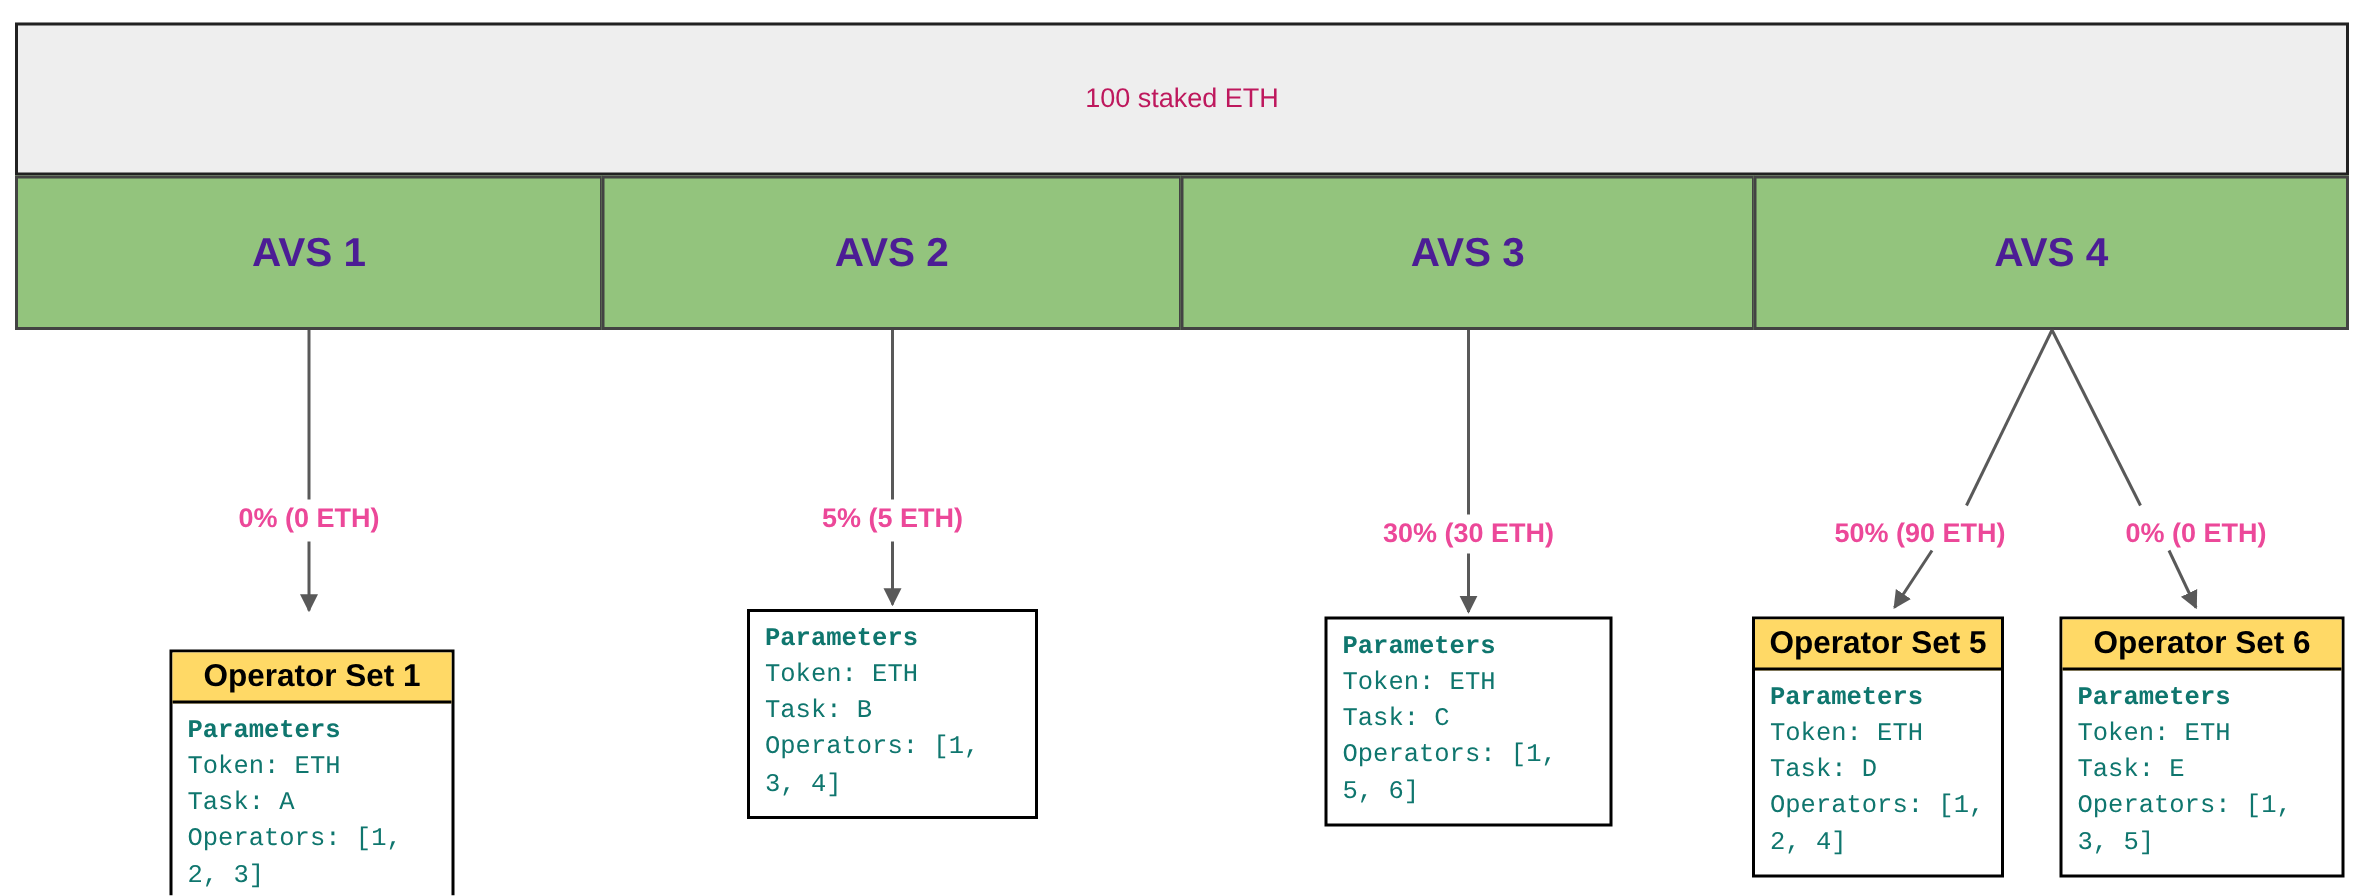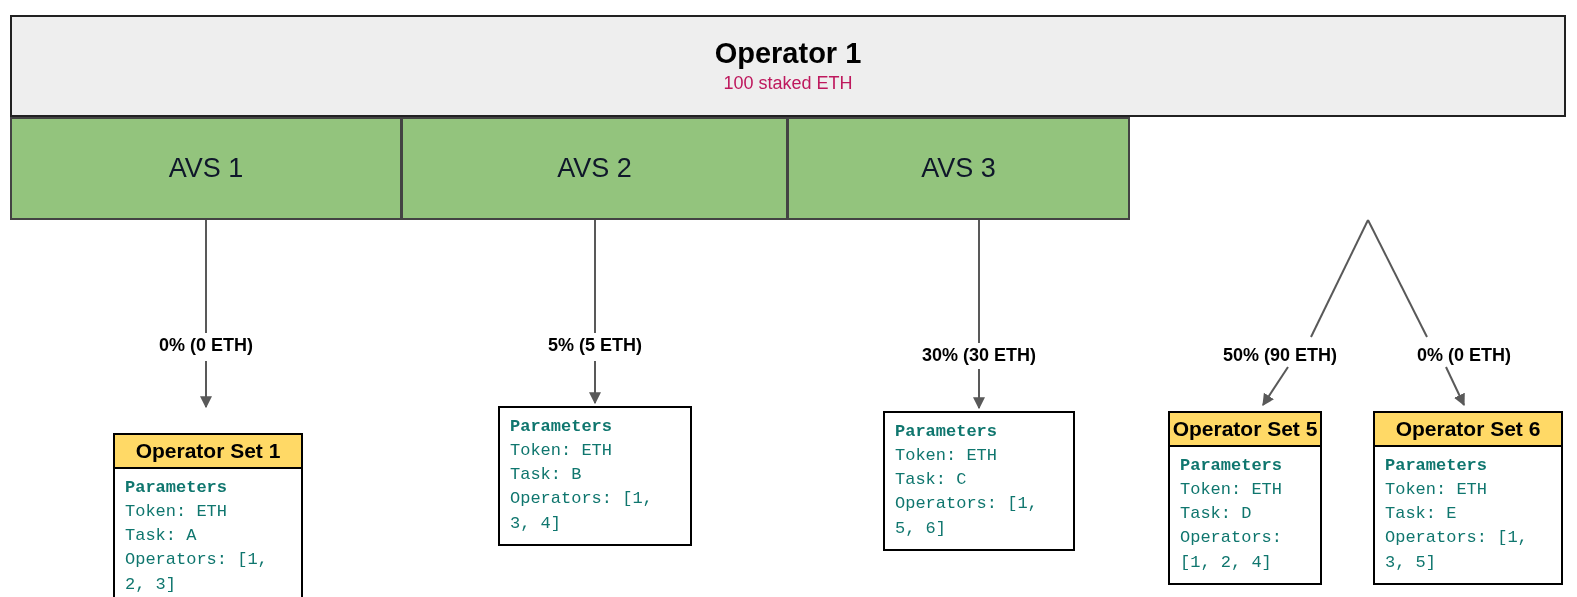--- a/index.html
+++ b/index.html
@@ -57,22 +57,22 @@
     box-sizing: border-box;
     background: var(--avs_green, #93c47d);
     border: 2px solid var(--cell_border, #434343);
     display: flex;
     align-items: center;
     justify-content: center;
   }
   .avs-cell + .avs-cell { border-left-width: 2px; margin-left: -1px; text-align: center; }
   .avs-label {
     font-size: 27px;
-    font-weight: normal;
-    color: #0f172a;
+    font-weight: bold;
+    color: #4c1d95;
   }
 
   
   .connectors {
     position: absolute;
     left: 0;
     top: 0;
     width: 1577px;
     height: 597px;
     pointer-events: none;
@@ -83,21 +83,21 @@
     fill: none;
   }
   .arrowhead-fill { fill: var(--arrow_gray, #595959); }
 
   
   .pct {
     position: absolute;
     transform: translateX(-50%);
     font-size: 18px;
     font-weight: bold;
-    color: #000000;
+    color: #ec4899;
     white-space: nowrap;
   }
 
   
   .opset {
     position: absolute;
     box-sizing: border-box;
     background: #ffffff;
     border: 2px solid #000000;
   }
@@ -121,33 +121,35 @@
     font-family: Liberation Mono, monospace;
   }
   .param-heading { font-weight: bold; }
 </style>
 </head>
 <body>
 
 <div class="canvas">
 
   <div class="operator-box">
-    <div class="operator-title">Operator 1</div>
     <div class="operator-subtitle">100 staked ETH</div>
   </div>
 
   <div class="avs-row">
     <div class="avs-cell" style="width:392px">
       <span class="avs-label">AVS 1</span>
     </div>
     <div class="avs-cell" style="width:387px">
       <span class="avs-label">AVS 2</span>
     </div>
-    <div class="avs-cell" style="width:343px">
+    <div class="avs-cell" style="width:383px">
       <span class="avs-label">AVS 3</span>
+    </div>
+    <div class="avs-cell" style="width:397px">
+      <span class="avs-label">AVS 4</span>
     </div>
   </div>
 
   <svg class="connectors" viewBox="0 0 1577 597" xmlns="http://www.w3.org/2000/svg">
     <defs>
       <marker id="arrow" viewBox="0 0 10 10" refX="9" refY="5" markerWidth="12" markerHeight="13" orient="auto" markerUnits="userSpaceOnUse">
         <path d="M 0 0 L 10 5 L 0 10 z" class="arrowhead-fill"></path>
       </marker>
     </defs>
 
@@ -194,21 +196,21 @@
 
   <div class="opset" style="left:883px; top:411px; width:192px">
     <div class="opset-body">
       <div class="param-heading">Parameters</div>
       <div class="param-line">Token: ETH</div>
       <div class="param-line">Task: C</div>
       <div class="param-line">Operators: [1, 5, 6]</div>
     </div>
   </div>
 
-  <div class="opset" style="left:1168px; top:411px; width:154px">
+  <div class="opset" style="left:1168px; top:411px; width:168px">
     <div class="opset-header">Operator Set 5</div>
     <div class="opset-body">
       <div class="param-heading">Parameters</div>
       <div class="param-line">Token: ETH</div>
       <div class="param-line">Task: D</div>
       <div class="param-line">Operators: [1, 2, 4]</div>
     </div>
   </div>
 
   <div class="opset" style="left:1373px; top:411px; width:190px">

